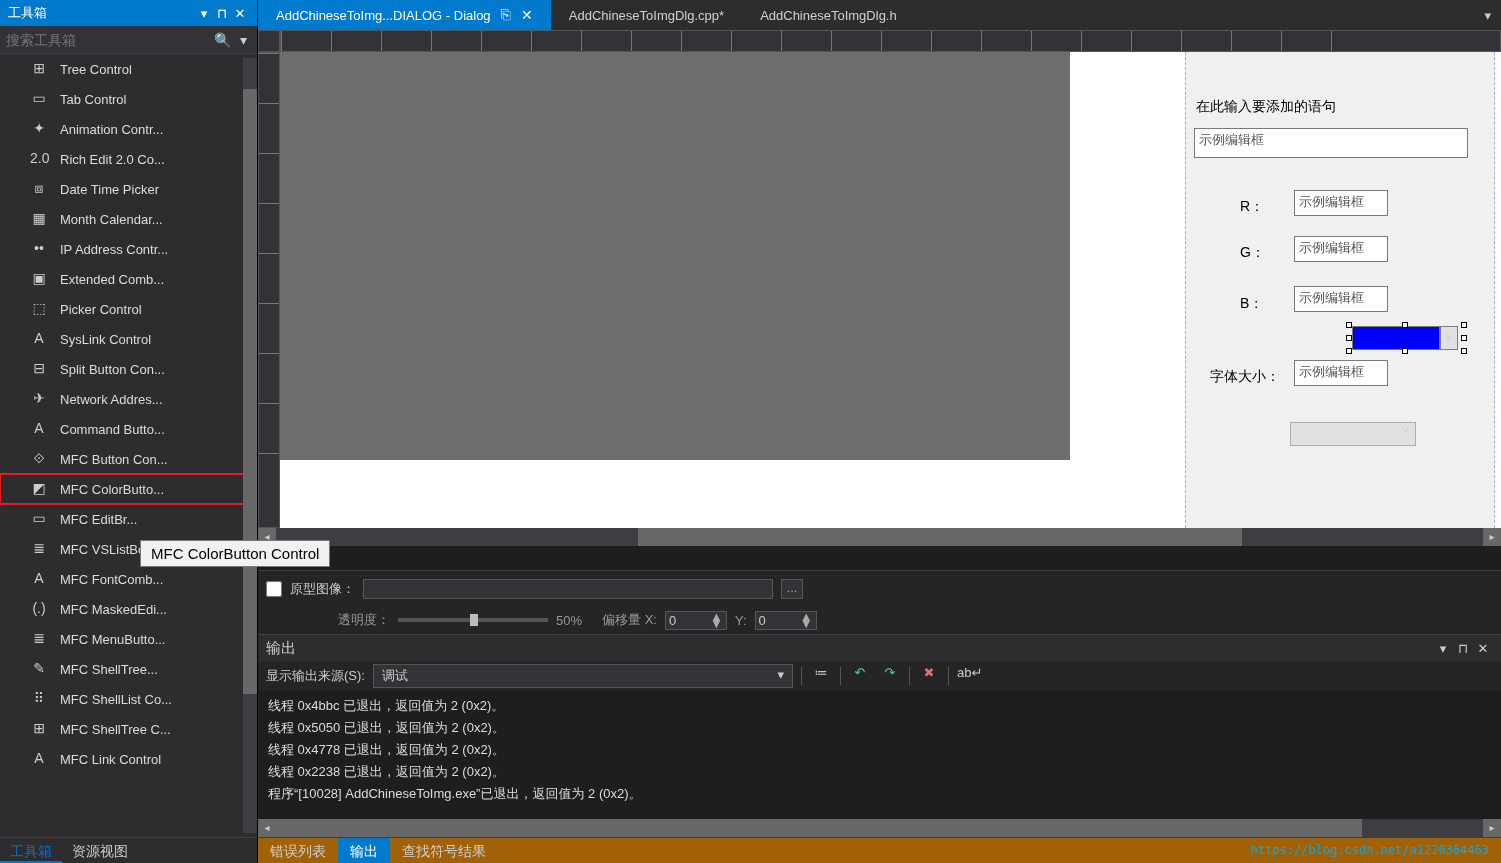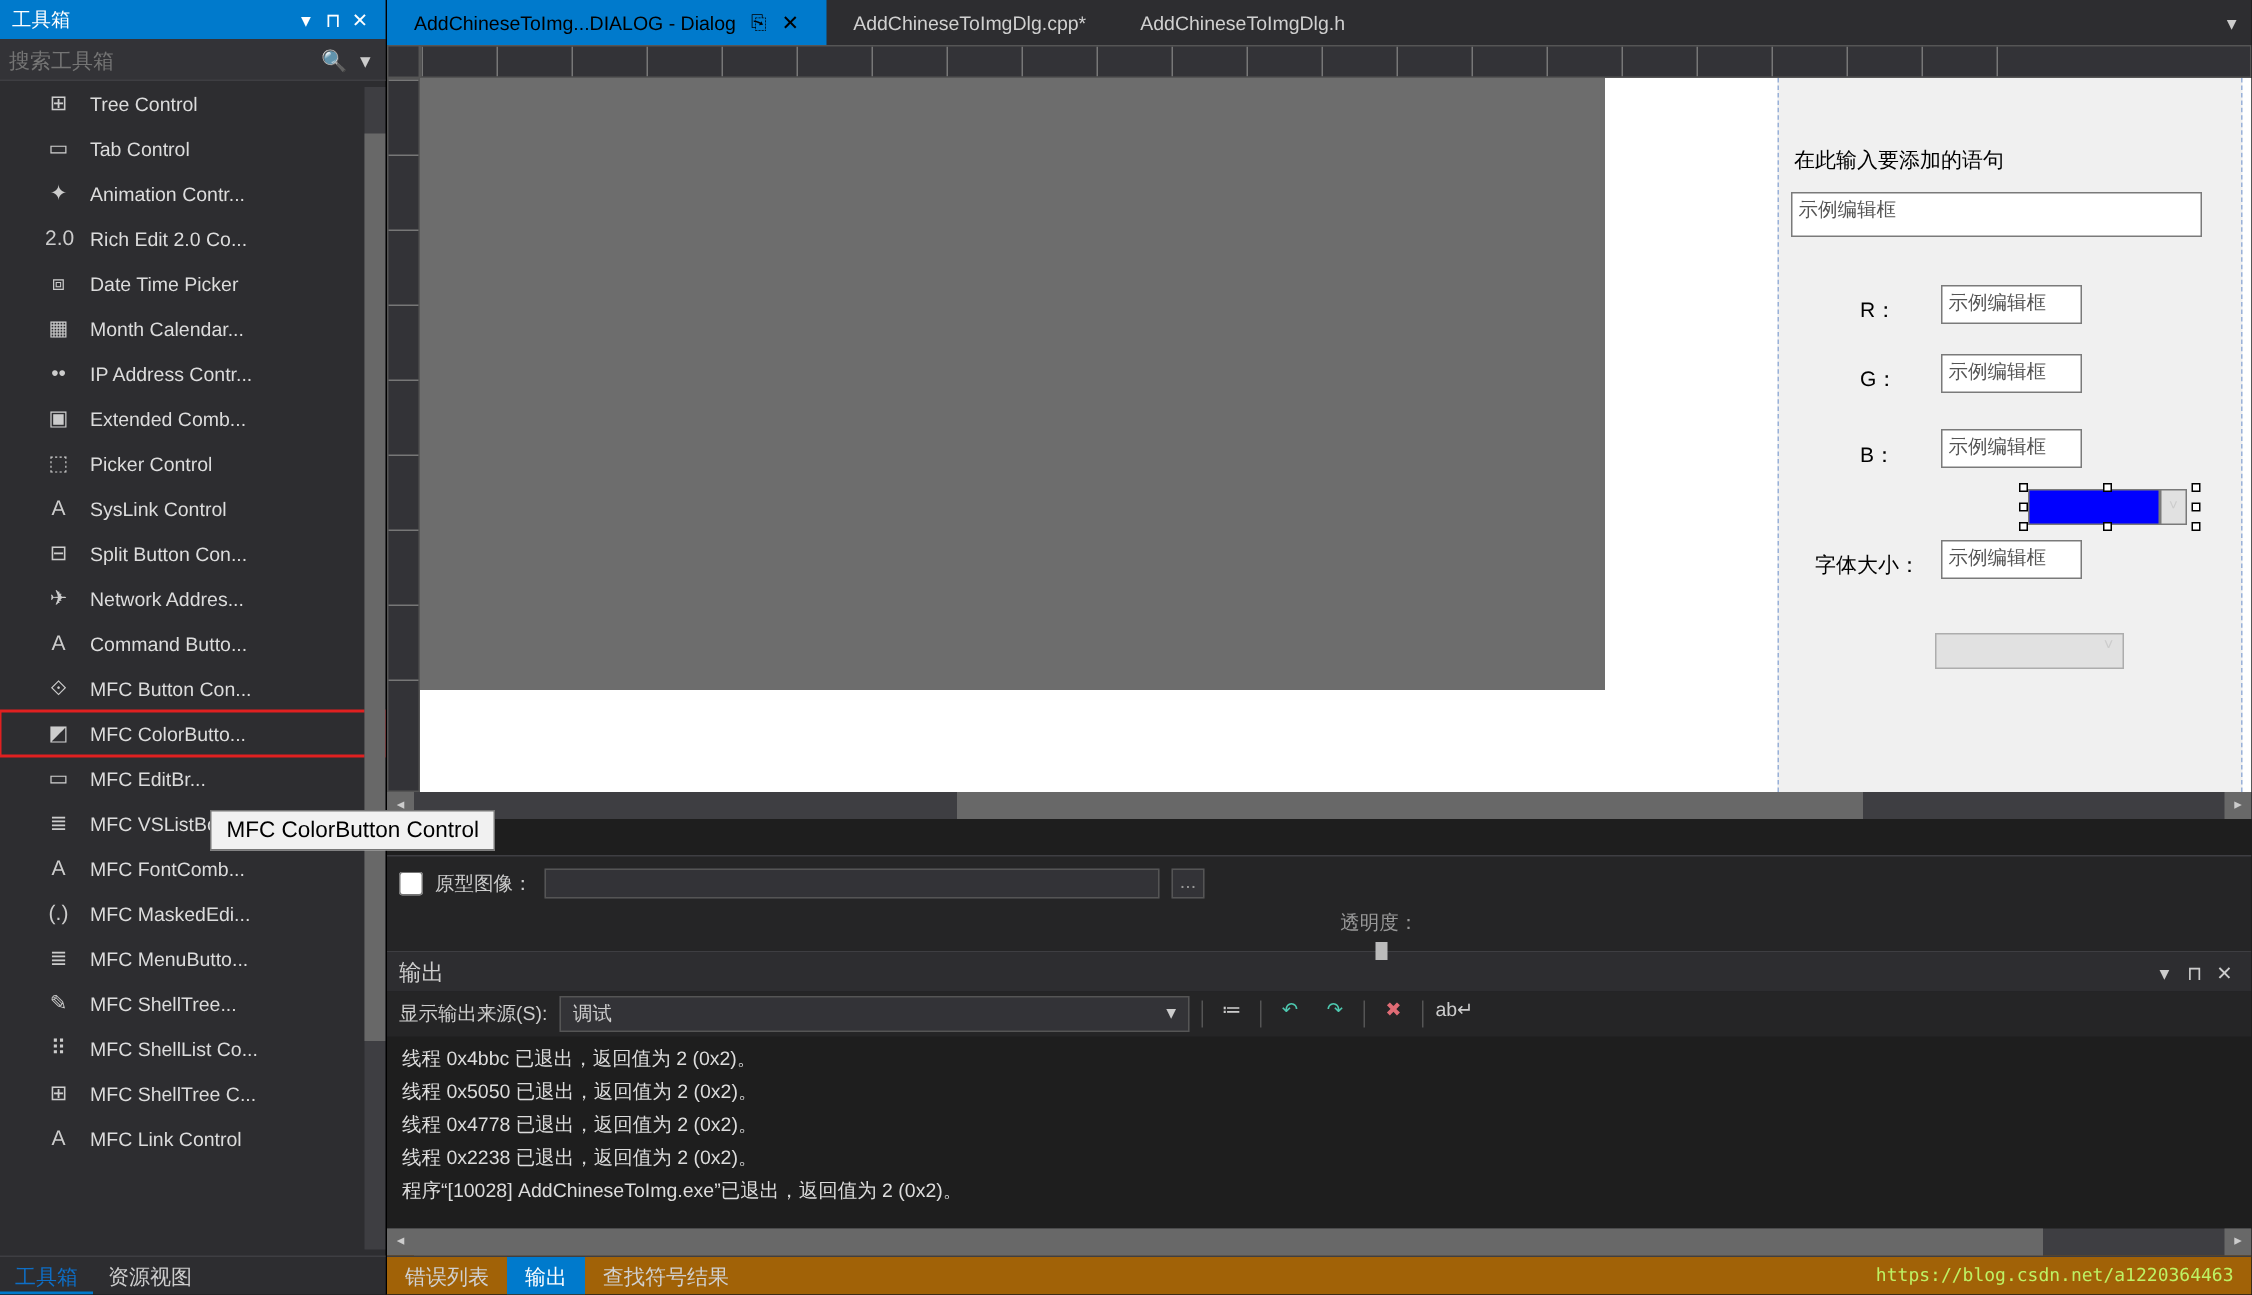--- a/index.html
+++ b/index.html
@@ -18,21 +18,21 @@
 .item { display:flex; align-items:center; height:30px; padding-left:30px; cursor:pointer; font-size:15px; color:#dcdcdc; }
 .item .ico { width:18px; height:18px; margin-right:12px; font-size:14px; text-align:center; color:#ccc; }
 .item.hl { outline:2px solid #e02020; outline-offset:-1px; background:#2d2d30; }
 .sidetabs { height:26px; display:flex; background:#2d2d30; border-top:1px solid #3e3e42; }
 .sidetabs .st { padding:0 10px; line-height:26px; cursor:pointer; font-size:14px; }
 .sidetabs .st.act { color:#0e6ec5; border-bottom:2px solid #007acc; }
 .tooltip { position:absolute; left:140px; top:540px; background:#f1f1f1; color:#000; border:1px solid #767676; padding:4px 10px; font-size:15px; z-index:99; }
 .right { flex:1; display:flex; flex-direction:column; min-width:0; }
 .doctabs { height:30px; background:#2d2d30; display:flex; align-items:stretch; }
 .doctab { padding:0 18px; display:flex; align-items:center; gap:10px; color:#d0d0d0; cursor:pointer; font-size:15px; white-space:nowrap; }
-.doctab.act { background:#007acc; color:#000000; }
+.doctab.act { background:#007acc; color:#ffffff; }
 .doctab .clo { font-size:14px; }
 .doctabs .end { margin-left:auto; padding:0 10px; display:flex; align-items:center; }
 .designer { flex:1; background:#252526; display:flex; flex-direction:column; min-height:0; position:relative; }
 .rulerow { height:22px; display:flex; }
 .corner { width:22px; height:22px; background:#333337; border:1px solid #555; }
 .ruler { flex:1; background:#333337; border:1px solid #555; position:relative; overflow:hidden; }
 .tick { position:absolute; top:0; bottom:0; width:1px; background:#777; }
 .drow { flex:1; display:flex; min-height:0; }
 .vruler { width:22px; background:#333337; border:1px solid #555; position:relative; }
 .vtick { position:absolute; left:0; right:0; height:1px; background:#777; }
@@ -46,21 +46,21 @@
 .colordrop { position:absolute; border:1px solid #7a7a7a; background:#e1e1e1; width:18px; text-align:center; font-size:10px; }
 .handle { position:absolute; width:6px; height:6px; background:#fff; border:1px solid #000; }
 .combo { position:absolute; border:1px solid #adadad; background:#e1e1e1; text-align:right; padding:1px 6px; font-size:11px; }
 .hscroll { height:18px; background:#3e3e42; display:flex; }
 .hscroll .btn { width:18px; background:#686868; text-align:center; font-size:10px; line-height:18px; }
 .hscroll .tr { flex:1; position:relative; }
 .hscroll .tr .th { position:absolute; left:30%; width:50%; top:0; bottom:0; background:#686868; }
 .statusbar { height:36px; background:#252526; border-top:1px solid #3e3e42; display:flex; align-items:center; padding:0 8px; gap:8px; font-size:14px;margin-top:24px; }
 .statusbar input[type=checkbox]{ width:16px; height:16px; }
 .statustxt { color:#999; }
-.statusrow2 { height:28px; background:#252526; display:flex; align-items:center; padding-left:80px; gap:8px; font-size:13px; color:#999;flex-direction:column; }
+.statusrow2 { height:28px; background:#252526; display:flex; align-items:center; padding-left:80px; gap:8px; font-size:13px; color:#999; }
 .slider { width:150px; height:4px; background:#555; position:relative; }
 .slider .kn { position:absolute; left:48%; top:-4px; width:8px; height:12px; background:#bbb; }
 .numfield { width:62px; background:#333337; border:1px solid #555; color:#ccc; padding:1px 3px; display:flex; }
 .numfield span { flex:1; }
 .numfield .sp { display:flex; flex-direction:column; font-size:7px; line-height:7px; color:#aaa; }
 .output { background:#1e1e1e; border-top:1px solid #3e3e42; display:flex; flex-direction:column; }
 .outhdr { height:26px; display:flex; align-items:center; padding:0 8px; background:#2d2d30; }
 .outhdr .t { flex:1; font-size:15px; }
 .outhdr .ic { width:20px; text-align:center; cursor:pointer; color:#ccc; }
 .outtools { height:30px; display:flex; align-items:center; padding:0 8px; gap:8px; background:#252526; }
@@ -70,21 +70,21 @@
 .sep { width:1px; height:18px; background:#555; }
 .outbody { padding:4px 10px; font-family:Consolas,monospace; font-size:14px; color:#dcdcdc; height:128px; position:relative; }
 .outline { white-space:pre; line-height:22px; }
 .outhscroll { height:18px; background:#3e3e42; display:flex; }
 .outhscroll .btn { width:18px; background:#686868; text-align:center; font-size:10px; line-height:18px; }
 .outhscroll .tr { flex:1; position:relative; }
 .outhscroll .tr .th { position:absolute; left:0; width:90%; top:0; bottom:0; background:#686868; }
 .bottabs { height:26px; background:#a16207; display:flex; align-items:stretch; border-top:1px solid #3e3e42; }
 .bottabs .bt { padding:0 12px; line-height:26px; cursor:pointer; font-size:14px; color:#d0d0d0; }
 .bottabs .bt.act { background:#007acc; color:#fff; }
-.watermark { position:absolute; right:12px; bottom:6px; color:#bef264; font-size:12px; font-family:monospace; }
+.watermark { position:absolute; right:12px; bottom:6px; color:#0ea5e9; font-size:12px; font-family:monospace; }
 </style>
 </head>
 <body>
 
 <div class="main">
   <div class="sidebar">
     <div class="sidehdr">
       <span class="t">工具箱</span>
       <span class="ic">▾</span>
       <span class="ic">⊓</span>

